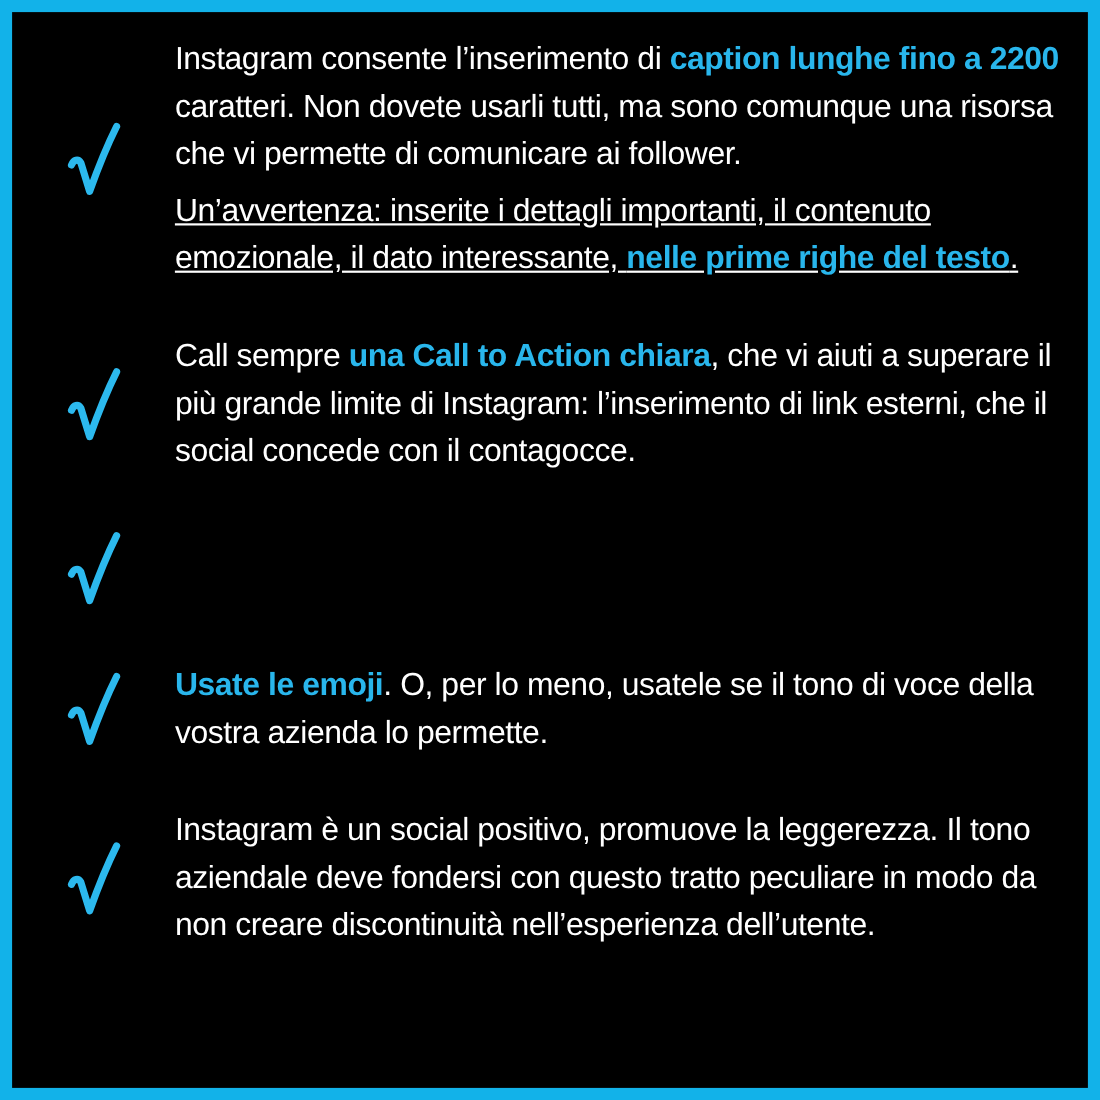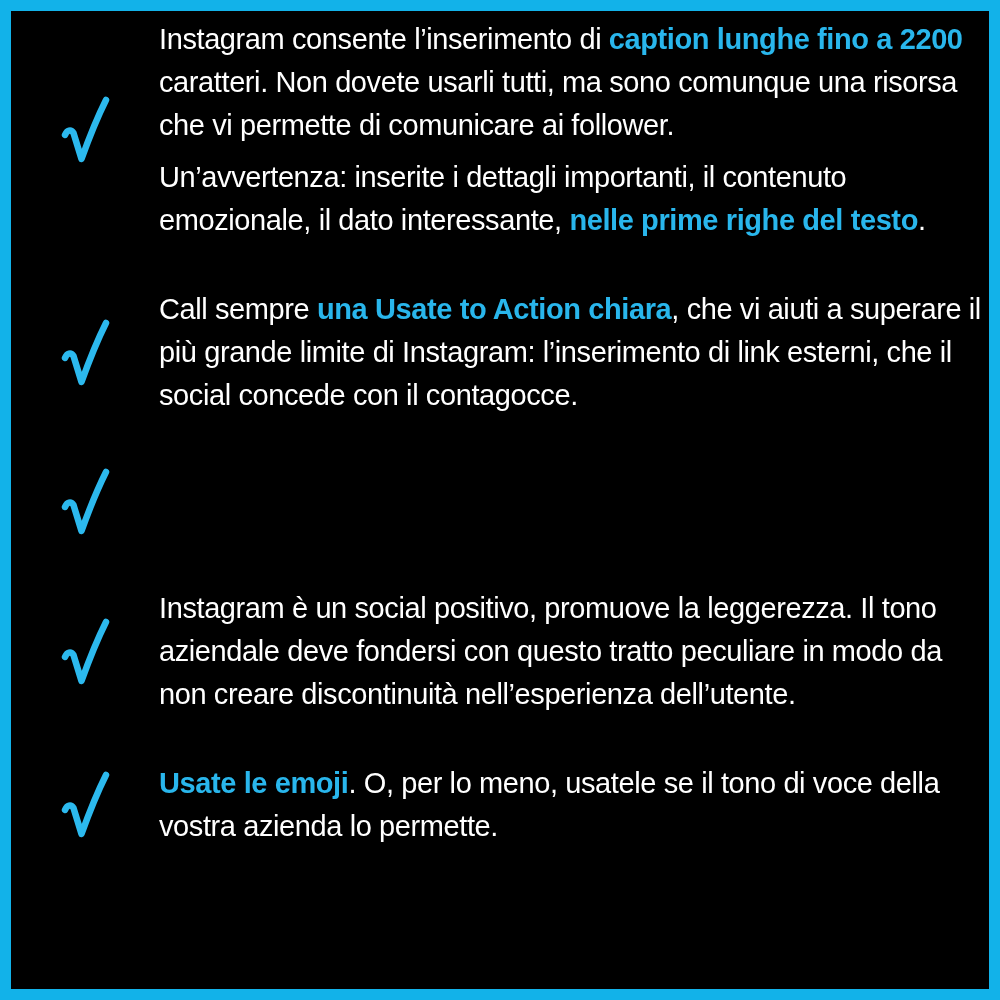--- a/index.html
+++ b/index.html
@@ -11,21 +11,21 @@
   }
   *{box-sizing:border-box;margin:0;padding:0;}
   html,body{width:1000px;height:1000px;overflow:hidden;background:#000;}
   body{font-family:"Liberation Sans","DejaVu Sans",sans-serif;}
   .frame{
     position:absolute;inset:0;width:1000px;height:1000px;
     background:var(--bg);
     border:11px solid var(--border);
   }
   .checklist{
-    padding-top:7px;
+    padding-top:22px;
   }
   .item{
     display:flex;
     align-items:center;
     margin-bottom:46px;
   }
   .check-col{
     flex:0 0 148px;
     display:flex;
     justify-content:center;
@@ -43,21 +43,21 @@
     stroke-linejoin:round;
   }
   .text-col{
     width:824px;
     color:var(--text);
     font-size:29px;
     line-height:43px;
     letter-spacing:-0.4px;
   }
   .text-col p{margin:0;}
-  .text-col p + p{margin-top:9px;}
+  .text-col p + p{margin-top:9px;text-decoration:underline;}
   .hl{
     color:var(--accent);
     font-weight:700;
   }
 </style>
 </head>
 <body>
 
 <div class="frame">
   <div class="checklist" id="checklist">
@@ -73,47 +73,47 @@
         </div>
   </div>
 
   <div class="item">
     <div class="check-col">
       <svg class="check-icon" viewBox="0 0 50 78" aria-hidden="true">
         <path d="M5 44 C7 39 11 38 13.5 42 L21.5 68 C29 47 38.5 24 46 9"></path>
       </svg>
     </div>
     <div class="text-col">
-          <p><span>Call sempre </span><span class="hl">una Usate to Action chiara</span><span>, che vi aiuti a superare il più grande limite di Instagram: l’inserimento di link esterni, che il social concede con il contagocce.</span></p>
+          <p><span>Call sempre </span><span class="hl">una Call to Action chiara</span><span>, che vi aiuti a superare il più grande limite di Instagram: l’inserimento di link esterni, che il social concede con il contagocce.</span></p>
         </div>
   </div>
 
   <div class="item">
     <div class="check-col">
       <svg class="check-icon" viewBox="0 0 50 78" aria-hidden="true">
         <path d="M5 44 C7 39 11 38 13.5 42 L21.5 68 C29 47 38.5 24 46 9"></path>
       </svg>
     </div>
   </div>
 
   <div class="item">
     <div class="check-col">
       <svg class="check-icon" viewBox="0 0 50 78" aria-hidden="true">
         <path d="M5 44 C7 39 11 38 13.5 42 L21.5 68 C29 47 38.5 24 46 9"></path>
       </svg>
     </div>
     <div class="text-col">
-          <p><span>Instagram è un social positivo, promuove la leggerezza. Il tono aziendale deve fondersi con questo tratto peculiare in modo da non creare discontinuità nell’esperienza dell’utente.</span></p>
+          <p><span class="hl">Usate le emoji</span><span>. O, per lo meno, usatele se il tono di voce della vostra azienda lo permette.</span></p>
         </div>
   </div>
 
   <div class="item">
     <div class="check-col">
       <svg class="check-icon" viewBox="0 0 50 78" aria-hidden="true">
         <path d="M5 44 C7 39 11 38 13.5 42 L21.5 68 C29 47 38.5 24 46 9"></path>
       </svg>
     </div>
     <div class="text-col">
-          <p><span class="hl">Usate le emoji</span><span>. O, per lo meno, usatele se il tono di voce della vostra azienda lo permette.</span></p>
+          <p><span>Instagram è un social positivo, promuove la leggerezza. Il tono aziendale deve fondersi con questo tratto peculiare in modo da non creare discontinuità nell’esperienza dell’utente.</span></p>
         </div>
   </div>
 </div>
 </div>
 
 </body></html>

